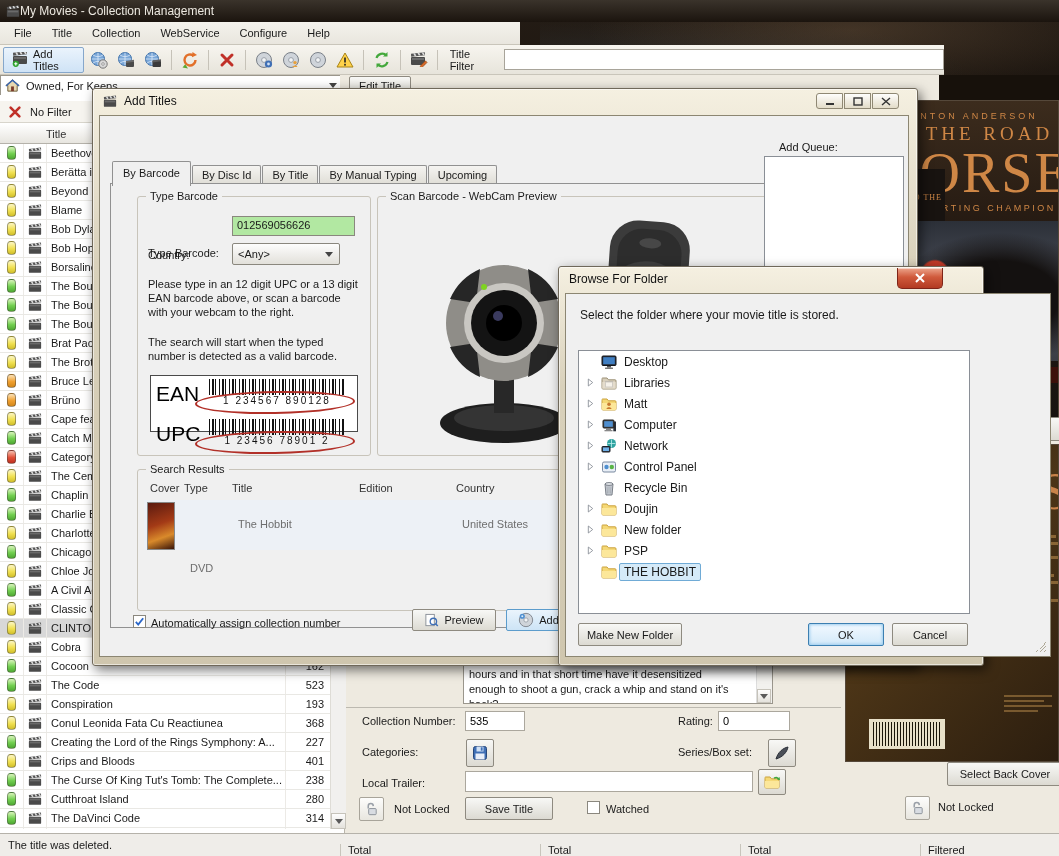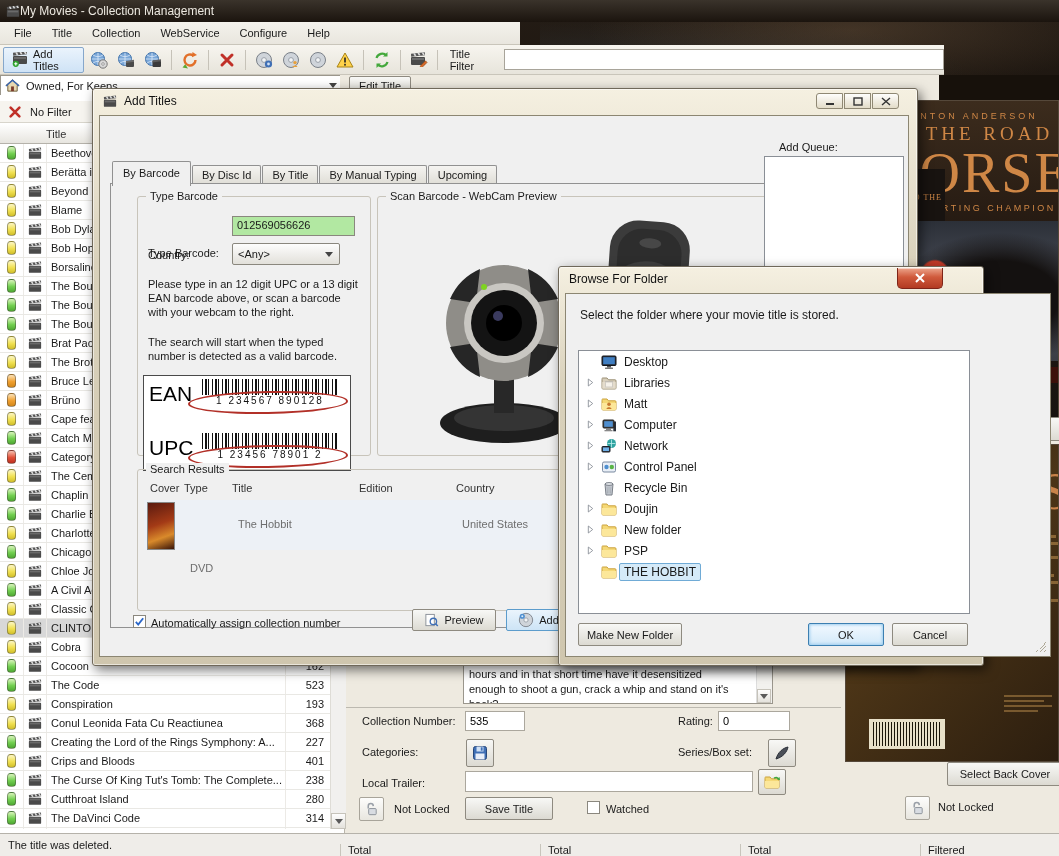--- a/index.html
+++ b/index.html
@@ -1028,28 +1028,28 @@
           <span class="legend">Type Barcode</span>
           <span class="abs" style="left:10px;top:24px;margin-top:26px;">Type Barcode:</span>
           <div class="green-input" style="left:94px;top:19px;width:123px;height:20px;">012569056626</div>
           <span class="abs" style="left:10px;top:52px;">Country:</span>
           <div class="combo" style="left:94px;top:46px;width:108px;height:22px;">
             <span>&lt;Any&gt;</span>
             <span class="combo-arrow"></span>
           </div>
           <div class="helptext" style="left:10px;top:80px;">Please type in an 12 digit UPC or a 13 digit EAN barcode above, or scan a barcode with your webcam to the right.</div>
           <div class="helptext" style="left:10px;top:138px;">The search will start when the typed number is detected as a valid barcode.</div>
-          <div class="bc-graphic" style="left:5px;top:178px;width:208px;height:96px;">
+          <div class="bc-graphic" style="left:12px;top:178px;width:208px;height:57px;">
             <div class="bcrow">
               <span class="bclabel">EAN</span>
               <span class="bcbars"></span>
               <span class="bcdigits">1 234567 890128</span>
               <span class="bcellipse"></span>
             </div>
-            <div class="bcrow" style="margin-top:18px;">
+            <div class="bcrow" style="margin-top:4px;">
               <span class="bclabel">UPC</span>
               <span class="bcbars"></span>
               <span class="bcdigits">1 23456 78901 2</span>
               <span class="bcellipse"></span>
             </div>
           </div>
         </div>
 
         <div class="group" style="left:266px;top:12px;width:388px;height:258px;">
           <span class="legend">Scan Barcode - WebCam Preview</span>

